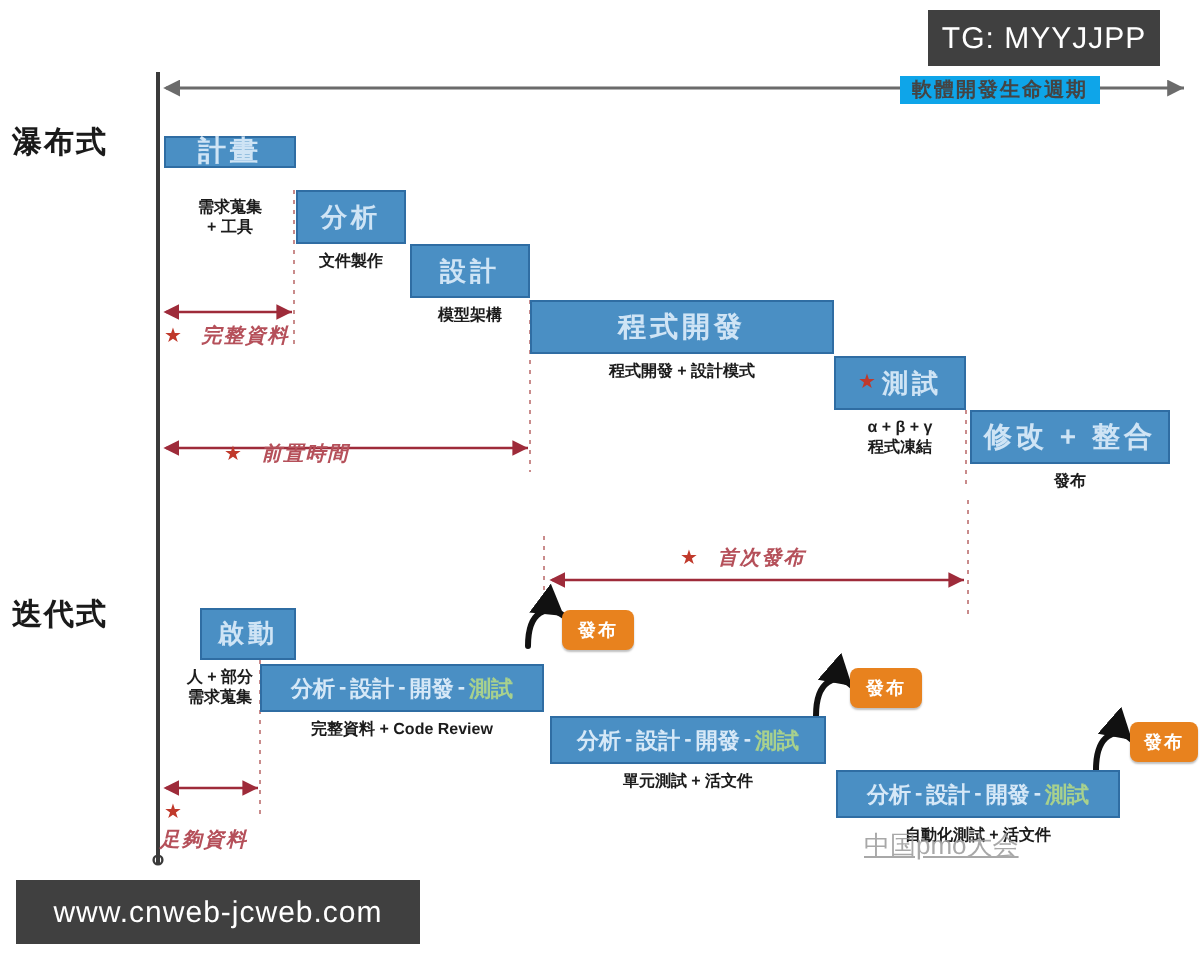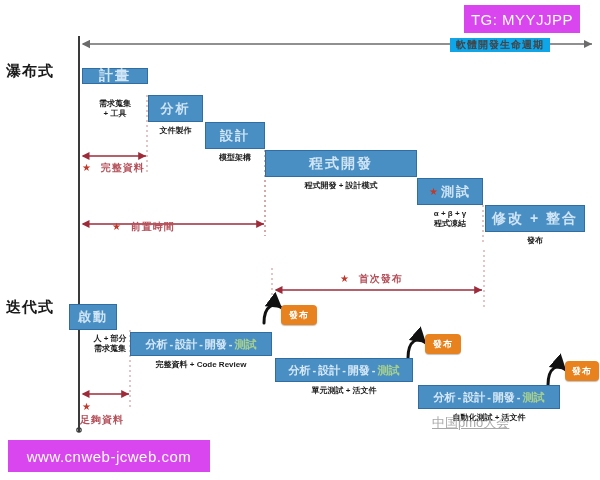--- a/index.html
+++ b/index.html
@@ -48,33 +48,33 @@
     position:absolute;box-sizing:border-box;
     background:#e8821e;border-radius:4px;
     display:flex;align-items:center;justify-content:center;
     color:#ffffff;font-size:9px;font-weight:bold;letter-spacing:1px;
     box-shadow:0 1px 1px rgba(0,0,0,.25);
   }
 
   
   .annot{
     position:absolute;font-size:10px;color:#b5505a;font-weight:bold;
-    white-space:nowrap;letter-spacing:1px;
+    white-space:nowrap;letter-spacing:1px;font-style:italic;
   }
   .star{color:#c0392b;font-size:10px;}
 
   
   .axis-label{
     position:absolute;font-size:10px;color:#444;font-weight:bold;
     white-space:nowrap;letter-spacing:1px;
   }
 
   
   .chip{
-    position:absolute;background:#d946ef;color:#ffffff;
+    position:absolute;background:#404040;color:#ffffff;
     display:flex;align-items:center;justify-content:center;
     letter-spacing:.5px;
   }
   #tg-chip{font-size:15px;}
   #site-chip{font-size:15px;}
 
   .wm-text{
     position:absolute;color:#9a9a9a;font-size:13px;white-space:nowrap;
     opacity:.85;font-weight:normal;
   }
@@ -171,21 +171,21 @@
   <div class="annot" style="left:82px;top:161px;">
     <span class="star">★</span>
     <span style="margin-left:5px;">完整資料</span>
   </div>
 
   <div class="annot" style="left:112px;top:220px;text-align:center;">
     <span class="star">★</span>
     <span style="margin-left:5px;">前置時間</span>
   </div>
 
-  <div class="bar" style="left:69px;top:304px;width:48px;height:26px;font-size:13px;">
+  <div class="bar" style="left:100px;top:304px;width:48px;height:26px;font-size:13px;">
     <span class="bartext">啟動</span>
   </div>
   <div class="cap" style="left:82px;top:334px;width:56px;">人 + 部分<br>需求蒐集</div>
 
   <div class="ibar" style="left:130px;top:332px;width:142px;height:24px;font-size:11px;">
     <span class="seg">分析</span>
     <span class="dash">-</span>
     <span class="seg">設計</span>
     <span class="dash">-</span>
     <span class="seg">開發</span>

